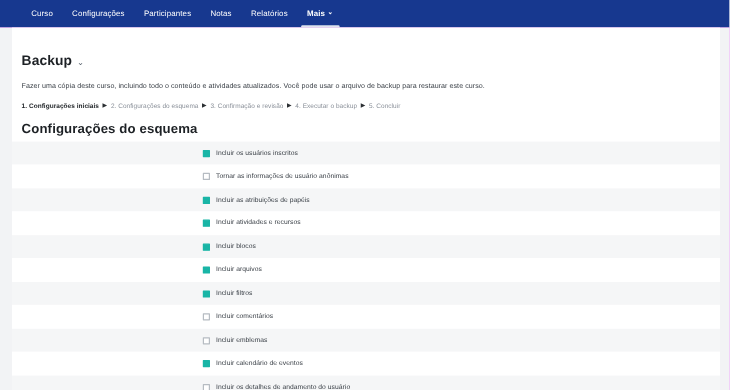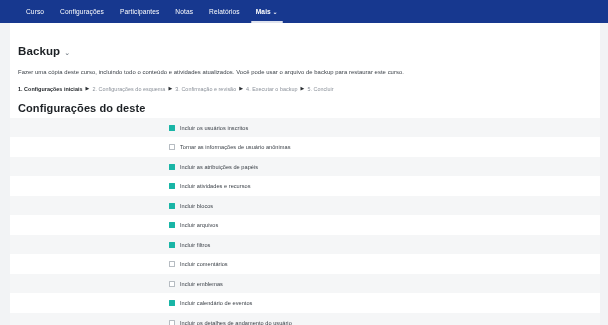--- a/index.html
+++ b/index.html
@@ -223,21 +223,21 @@
         <span class="step-sep">▶</span>
         <span class="step">2. Configurações do esquema</span>
         <span class="step-sep">▶</span>
         <span class="step">3. Confirmação e revisão</span>
         <span class="step-sep">▶</span>
         <span class="step">4. Executar o backup</span>
         <span class="step-sep">▶</span>
         <span class="step">5. Concluir</span>
       </div>
 
-    <div class="section-title">Configurações do deste</div>
+    <div class="section-title">Configurações do esquema</div>
 
     <div class="settings-list">
         <div class="setting-row striped">
           <div class="row-inner">
             <span class="cb checked"></span>
             <span class="cb-label">Incluir os usuários inscritos</span>
           </div>
         </div>
         <div class="setting-row">
           <div class="row-inner">

